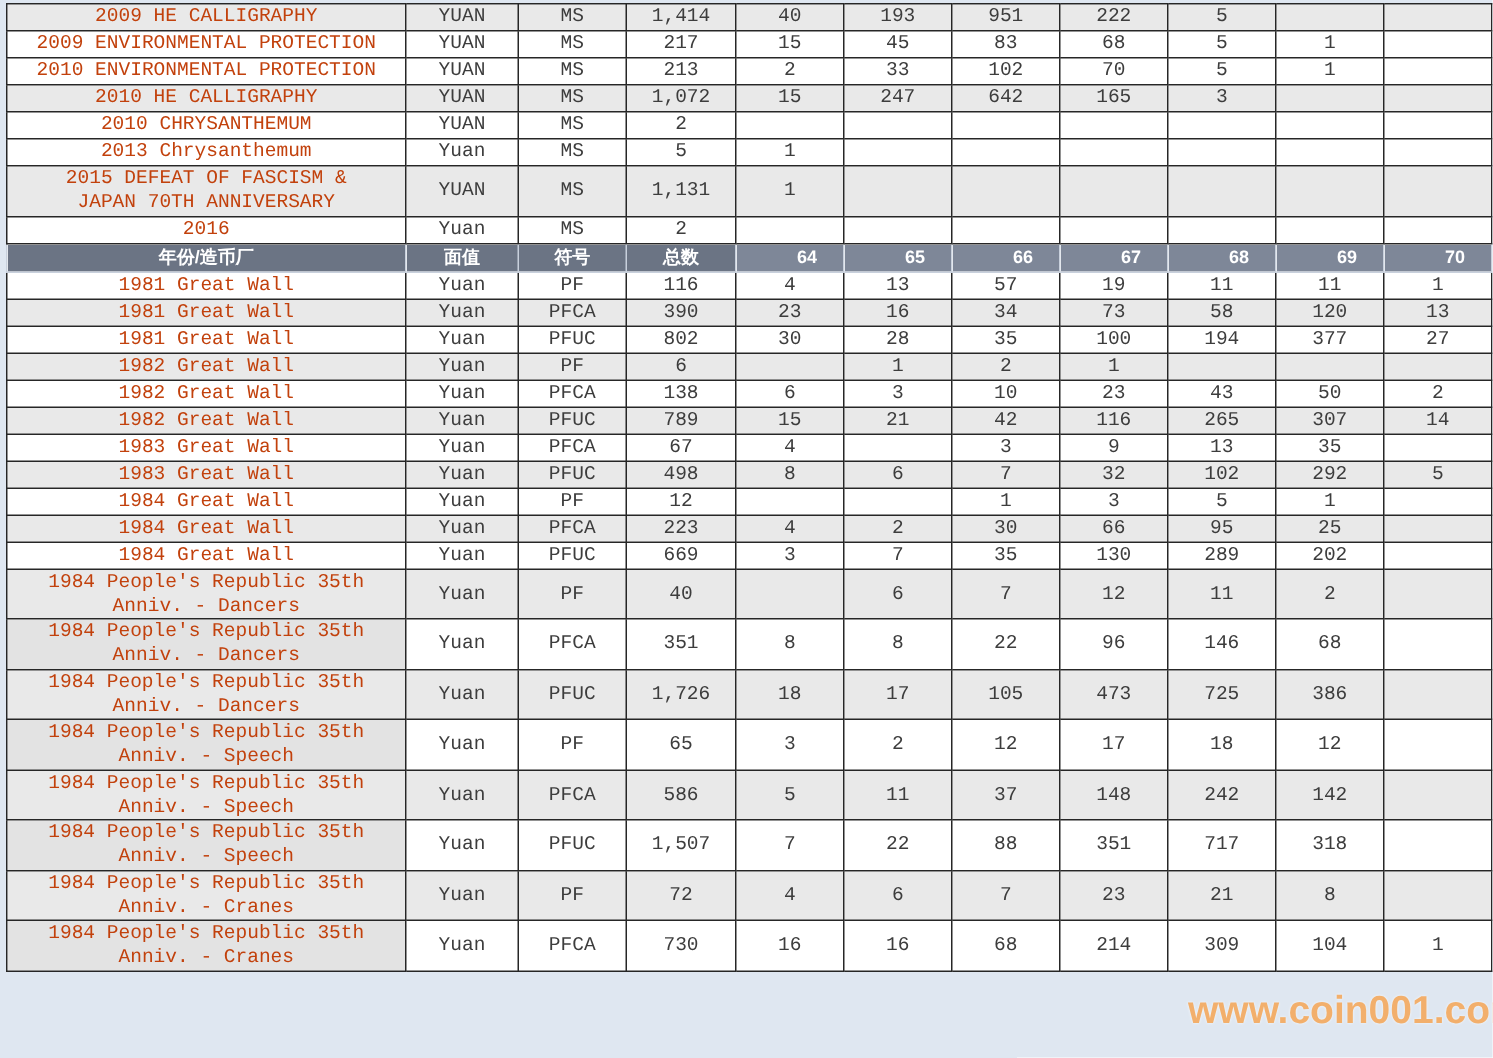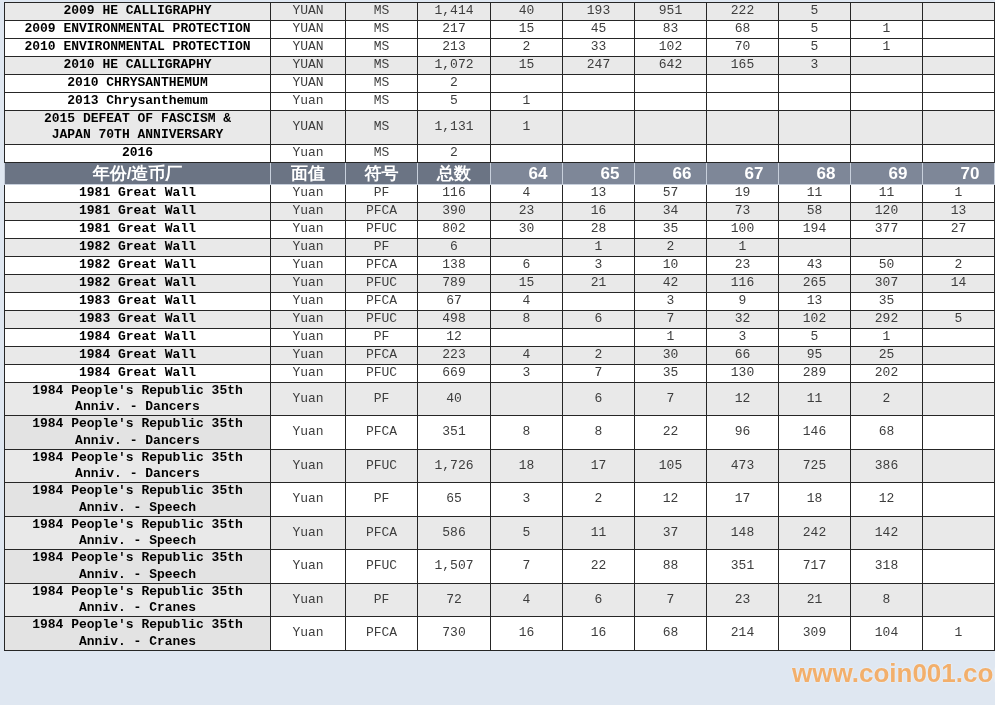--- a/index.html
+++ b/index.html
@@ -29,31 +29,31 @@
     font-size:13px;
     color:#3d3d3d;
     overflow:hidden;
     white-space:pre-line;
     line-height:1.25;
   }
   tr{height:18px;}
   tr.tall{height:32px;}
   tr.shaded td{background:#e9e9e9;}
   td.name{
-    font-weight:bold;
-    color:#000000;
+    font-weight:normal;
+    color:#c2410c;
     letter-spacing:0px;
   }
   td.nameshade{background:#e3e3e3;}
   tr.header-row{height:19px;}
   tr.header-row th{
     color:#ffffff;
     font-weight:bold;
     border:1px solid #c8d0dc;
-    font-size:17px;
+    font-size:12px;
     font-family:"Liberation Sans","DejaVu Sans",sans-serif;
   }
   th.hdr-main{background:#6b7484;}
   th.hdr-grade{background:#7e8798;font-family:"Liberation Mono","DejaVu Sans Mono",monospace;padding-left:25px;}
   .watermark{
     position:absolute;
     top:658px;left:792px;
     font-family:"Liberation Sans","DejaVu Sans",sans-serif;
     font-size:26px;
     font-weight:bold;

